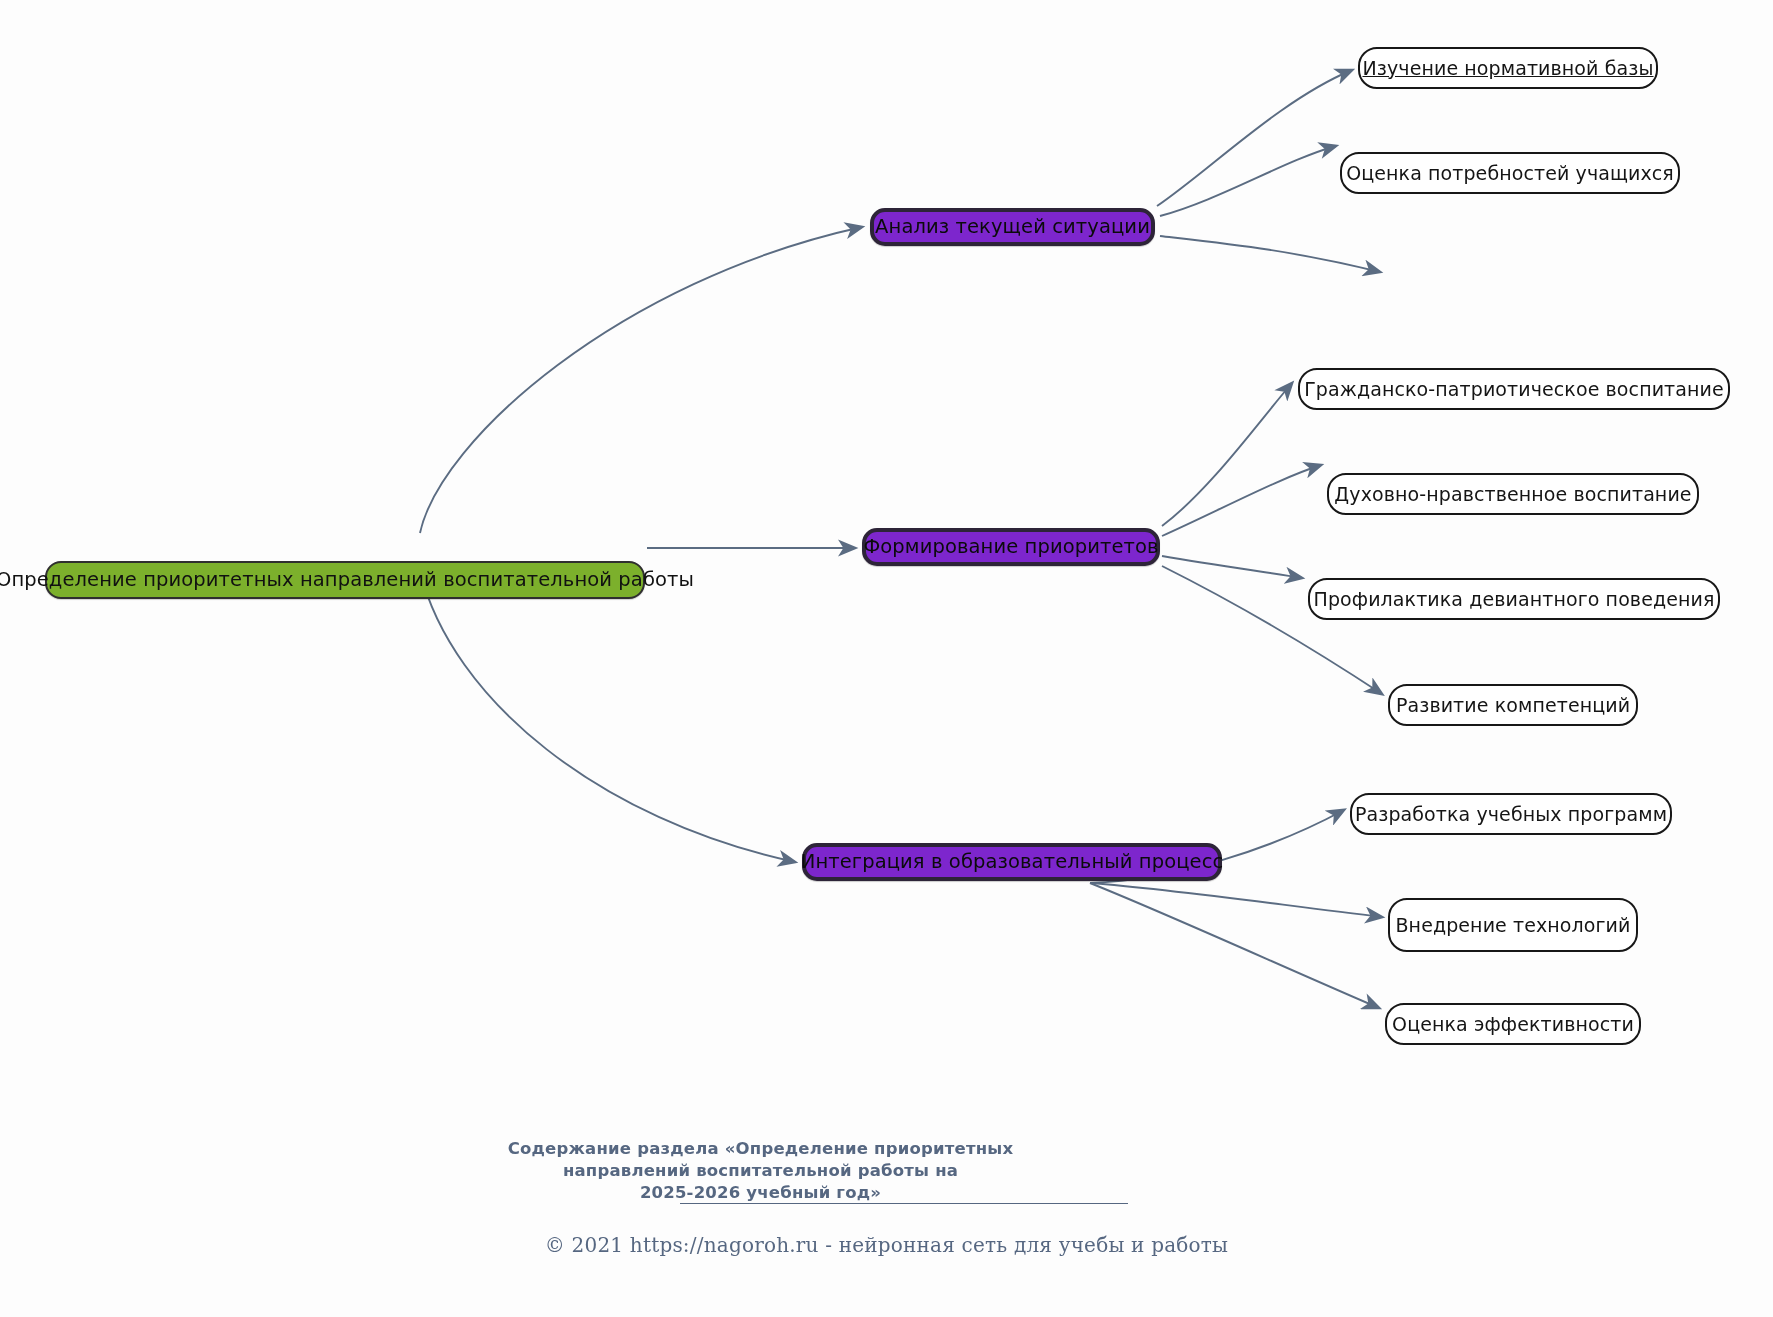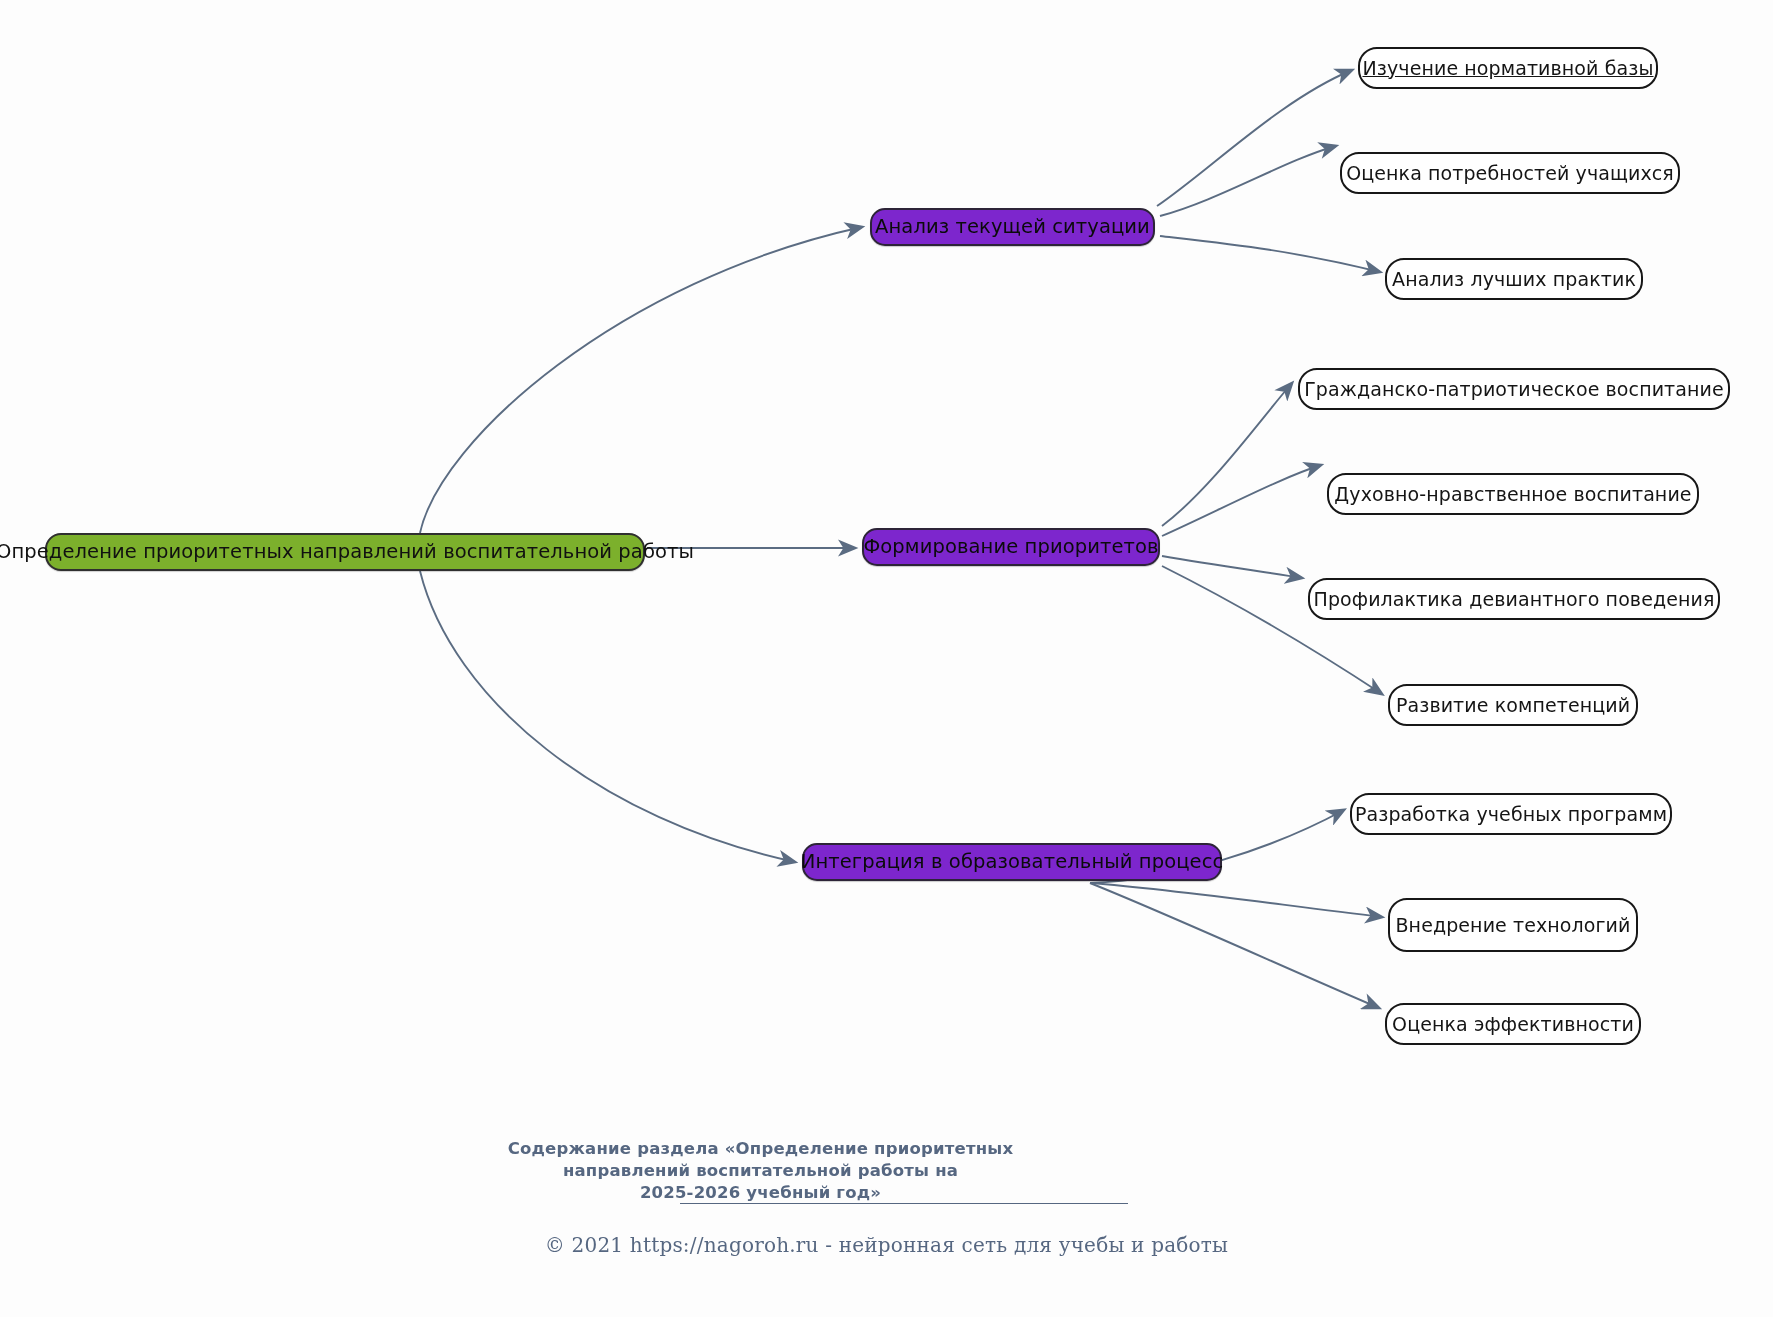--- a/index.html
+++ b/index.html
@@ -37,24 +37,25 @@
     line-height: 1;
     letter-spacing: 0.1px;
   }
   .node-root {
     background: #7cb02c;
     border: 2px solid #2f2f2f;
     color: #111111;
     font-size: 19.5px;
     border-radius: 16px;
     box-shadow: 0 1px 1px rgba(0,0,0,0.18);
+    margin-top: 28px;
   }
   .node-branch {
     background: #7d26cd;
-    border: 2px solid #fca5a5;
+    border: 4px solid #fca5a5;
     color: #0b0b0b;
     font-size: 19.5px;
     border-radius: 15px;
     box-shadow: 0 1px 1px rgba(0,0,0,0.2);
   }
   .node-leaf {
     background: #ffffff;
     border: 2px solid #171717;
     color: #151515;
     font-size: 19px;
@@ -135,23 +136,20 @@
 
   <div class="node node-branch" style="left: 870px; top: 208px; width: 285px; height: 38px; background: rgb(125, 38, 205); border-color: rgb(45, 36, 56);">
     <span class="node-label">Анализ текущей ситуации</span>
   </div>
   <div class="node node-leaf" style="left: 1358px; top: 47px; width: 300px; height: 42px; text-decoration: underline;">
     <span class="node-label">Изучение нормативной базы</span>
   </div>
   <div class="node node-leaf" style="left: 1340px; top: 152px; width: 340px; height: 42px;">
     <span class="node-label">Оценка потребностей учащихся</span>
   </div>
-  <div class="node node-leaf" style="left: 1385px; top: 258px; width: 258px; height: 42px;">
-    <span class="node-label">Анализ лучших практик</span>
-  </div>
 
   <div class="node node-branch" style="left: 862px; top: 528px; width: 298px; height: 38px; background: rgb(125, 38, 205); border-color: rgb(45, 36, 56);">
     <span class="node-label">Формирование приоритетов</span>
   </div>
   <div class="node node-leaf" style="left: 1298px; top: 368px; width: 432px; height: 42px;">
     <span class="node-label">Гражданско-патриотическое воспитание</span>
   </div>
   <div class="node node-leaf" style="left: 1327px; top: 473px; width: 372px; height: 42px;">
     <span class="node-label">Духовно-нравственное воспитание</span>
   </div>

